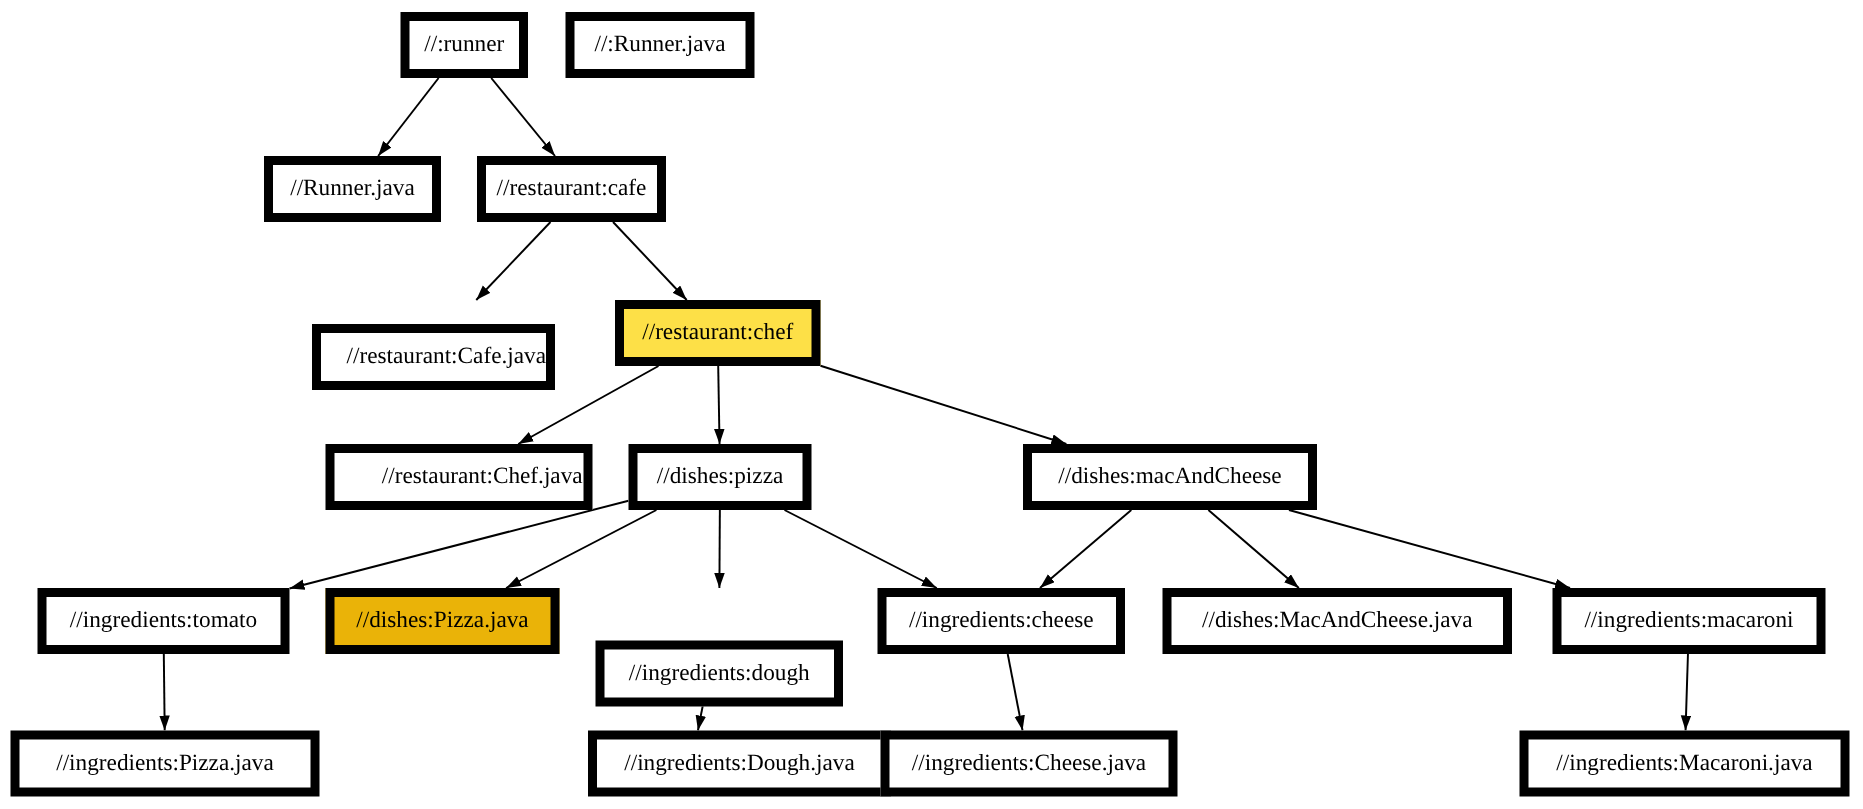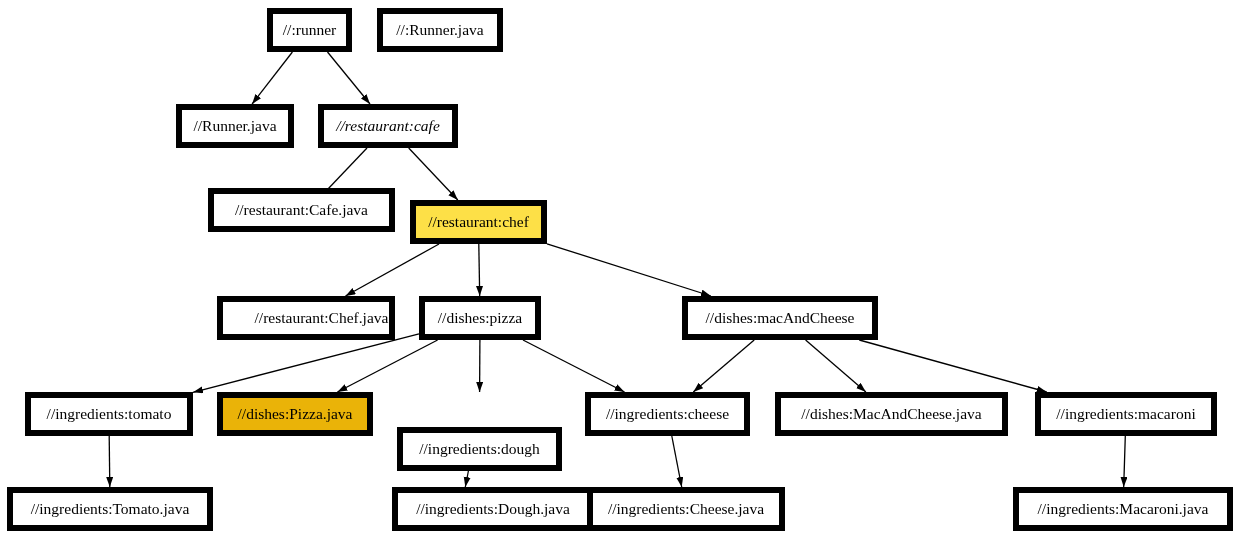--- a/index.html
+++ b/index.html
@@ -75,24 +75,24 @@
   <div id="nodes-layer">
       <div class="node" style="left: 267px; top: 8px; width: 85px; height: 44px; border-color: rgb(0, 0, 0); background: rgb(255, 255, 255); color: rgb(0, 0, 0);">
         <span>//:runner</span>
       </div>
       <div class="node" style="left: 377px; top: 8px; width: 126px; height: 44px; border-color: rgb(0, 0, 0); background: rgb(255, 255, 255); color: rgb(0, 0, 0);">
         <span>//:Runner.java</span>
       </div>
       <div class="node" style="left: 176px; top: 104px; width: 118px; height: 44px; border-color: rgb(0, 0, 0); background: rgb(255, 255, 255); color: rgb(0, 0, 0);">
         <span>//Runner.java</span>
       </div>
-      <div class="node" style="left: 318px; top: 104px; width: 140px; height: 44px; border-color: rgb(0, 0, 0); background: rgb(255, 255, 255); color: rgb(0, 0, 0); font-style: italic;">
+      <div class="node" style="left: 318px; top: 104px; width: 126px; height: 44px; border-color: rgb(0, 0, 0); background: rgb(255, 255, 255); color: rgb(0, 0, 0);">
         <span>//restaurant:cafe</span>
       </div>
-      <div class="node" style="left: 208px; top: 188px; width: 187px; height: 44px; border-color: rgb(0, 0, 0); background: rgb(255, 255, 255); color: rgb(0, 0, 0);">
+      <div class="node" style="left: 208px; top: 216px; width: 162px; height: 44px; border-color: rgb(0, 0, 0); background: rgb(255, 255, 255); color: rgb(0, 0, 0); justify-content: flex-end;">
         <span>//restaurant:Cafe.java</span>
       </div>
       <div class="node" style="left: 410px; top: 200px; width: 137px; height: 44px; border-color: rgb(0, 0, 0); background: #fde047; color: rgb(0, 0, 0);">
         <span>//restaurant:chef</span>
       </div>
       <div class="node" style="left: 217px; top: 296px; width: 178px; height: 44px; border-color: rgb(0, 0, 0); background: rgb(255, 255, 255); color: rgb(0, 0, 0); padding-left: 31px;">
         <span>//restaurant:Chef.java</span>
       </div>
       <div class="node" style="left: 419px; top: 296px; width: 122px; height: 44px; border-color: rgb(0, 0, 0); background: rgb(255, 255, 255); color: rgb(0, 0, 0);">
         <span>//dishes:pizza</span>
@@ -112,21 +112,21 @@
       <div class="node" style="left: 585px; top: 392px; width: 165px; height: 44px; border-color: rgb(0, 0, 0); background: rgb(255, 255, 255); color: rgb(0, 0, 0);">
         <span>//ingredients:cheese</span>
       </div>
       <div class="node" style="left: 775px; top: 392px; width: 233px; height: 44px; border-color: rgb(0, 0, 0); background: rgb(255, 255, 255); color: rgb(0, 0, 0);">
         <span>//dishes:MacAndCheese.java</span>
       </div>
       <div class="node" style="left: 1035px; top: 392px; width: 182px; height: 44px; border-color: rgb(0, 0, 0); background: rgb(255, 255, 255); color: rgb(0, 0, 0);">
         <span>//ingredients:macaroni</span>
       </div>
       <div class="node" style="left: 7px; top: 487px; width: 206px; height: 44px; border-color: rgb(0, 0, 0); background: rgb(255, 255, 255); color: rgb(0, 0, 0);">
-        <span>//ingredients:Tomato.java</span>
+        <span>//ingredients:Pizza.java</span>
       </div>
       <div class="node" style="left: 360px; top: 487px; width: 202px; height: 44px; border-color: rgb(0, 0, 0); background: rgb(255, 255, 255); color: rgb(0, 0, 0); margin-left: 32px;">
         <span>//ingredients:Dough.java</span>
       </div>
       <div class="node" style="left: 587px; top: 487px; width: 198px; height: 44px; border-color: rgb(0, 0, 0); background: rgb(255, 255, 255); color: rgb(0, 0, 0);">
         <span>//ingredients:Cheese.java</span>
       </div>
       <div class="node" style="left: 1013px; top: 487px; width: 220px; height: 44px; border-color: rgb(0, 0, 0); background: rgb(255, 255, 255); color: rgb(0, 0, 0);">
         <span>//ingredients:Macaroni.java</span>
       </div>

